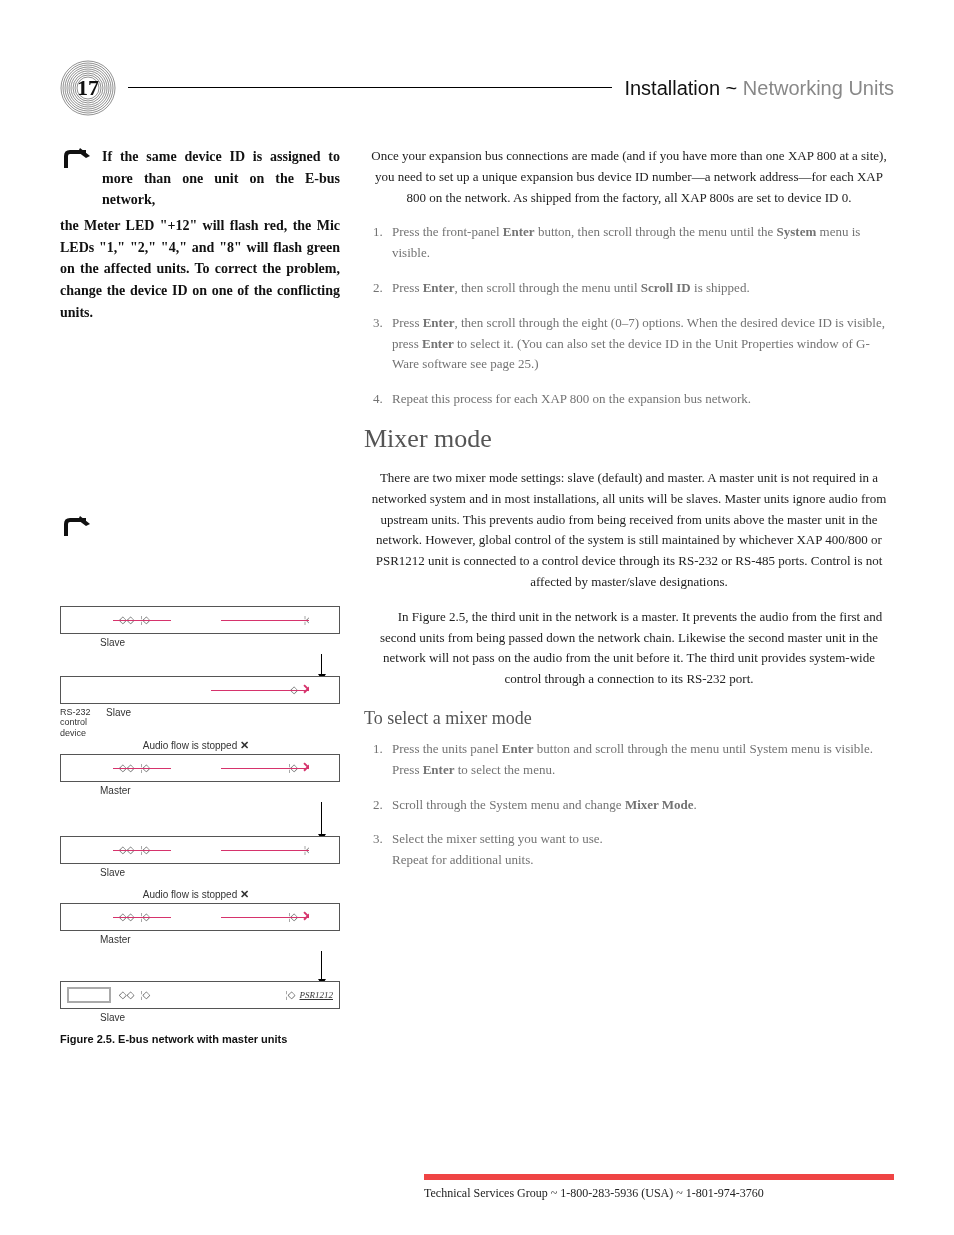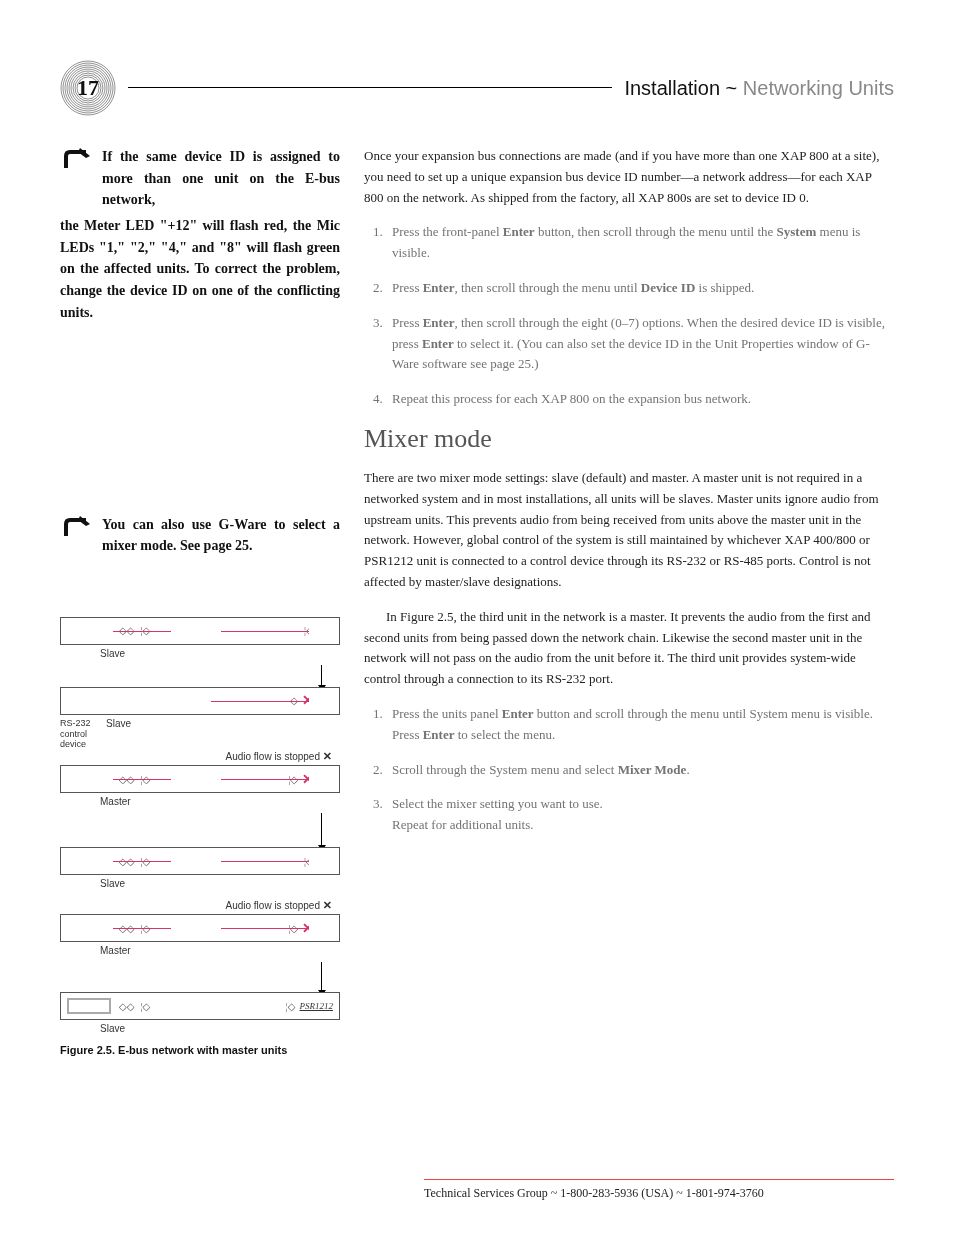--- a/index.html
+++ b/index.html
@@ -96,20 +96,21 @@
     font-size: 18px;
     color:#555;
     margin: 18px 0 10px 0;
   }
   p.body {
     font-family: Georgia, serif;
     font-size: 13px;
     line-height:1.6;
     color:#222;
     margin:0 0 14px 0;
+    text-align:center;
   }
   p.body .indent { display:inline-block; width:22px; }
   ol.steps {
     list-style: decimal;
     padding-left: 22px;
     margin:0 0 10px 0;
   }
   ol.steps li {
     font-family: Georgia, serif;
     font-size:13px;
@@ -153,37 +154,37 @@
   .sidenote {
     font-family: Arial, sans-serif;
     font-size:9px;
     line-height:1.2;
     color:#333;
   }
   .flow-note {
     font-family: Arial, sans-serif;
     font-size:10px;
     color:#333;
-    text-align:right;
+    text-align:center;
     margin:0 8px 2px 0;
   }
   .flow-note .x { font-weight:bold; font-size:11px; }
   .fig-caption {
     font-family: Arial, sans-serif;
     font-size:11px;
     font-weight:bold;
     color:#111;
     margin-top:8px;
   }
   .footer {
     position:absolute;
     bottom:34px;
     right:60px;
     width:470px;
-    border-top:1px solid #ef4444;
+    border-top:6px solid #ef4444;
     padding-top:6px;
     font-family: Georgia, serif;
     font-size:12px;
     color:#222;
     text-align:left;
   }
   .glyphs {
     display:flex; gap:6px; margin-left:8px; align-items:center;
   }
   .glyph { font-size:10px; color:#555; }
@@ -240,21 +241,20 @@
       </div>
 
       <div style="height:170px;"></div>
 
       <div class="note-block">
         <div class="note-icon">
           <svg viewBox="0 0 32 28" width="32" height="28">
               <path d="M4 22 L4 10 Q4 4 10 4 L26 4 L26 8 L10 8 Q8 8 8 10 L8 22 Z M20 2 L30 10 L26 12 L18 6 Z" fill="#111"></path>
             </svg>
         </div>
-        <div class="note-text"><span class="b">You can also use G-Ware to select a mixer mode. See page 25.</span></div>
       </div>
 
       <div style="height:30px;"></div>
 
       <div class="figure-box">
 
         <div class="unit">
           <div class="xline"></div>
           <div class="cover" style="left:0;width:52px;"></div>
             <div class="cover" style="left:110px;width:50px;"></div>
@@ -373,31 +373,32 @@
 
         <div class="fig-caption">Figure 2.5. E-bus network with master units</div>
       </div>
 
     </div>
 
     <div class="col-right">
       <p class="body">Once your expansion bus connections are made (and if you have more than one XAP 800 at a site), you need to set up a unique expansion bus device ID number—a network address—for each XAP 800 on the network. As shipped from the factory, all XAP 800s are set to device ID 0.</p>
       <ol class="steps">
         <li><span>Press the front-panel </span><span class="b">Enter</span><span> button, then scroll through the menu until the </span><span class="b">System</span><span> menu is visible.</span></li>
-        <li><span>Press </span><span class="b">Enter</span><span>, then scroll through the menu until </span><span class="b">Device ID</span><span> is shipped.</span></li>
+        <li><span>Press </span><span class="b">Enter</span><span>, then scroll through the menu until </span><span class="b">Scroll ID</span><span> is shipped.</span></li>
         <li><span>Press </span><span class="b">Enter</span><span>, then scroll through the eight (0–7) options. When the desired device ID is visible, press </span><span class="b">Enter</span><span> to select it. (You can also set the device ID in the Unit Properties window of G-Ware software see page 25.)</span></li>
         <li><span>Repeat this process for each XAP 800 on the expansion bus network.</span></li>
       </ol>
 
       <h2 class="section">Mixer mode</h2>
       <p class="body">There are two mixer mode settings: slave (default) and master. A master unit is not required in a networked system and in most installations, all units will be slaves. Master units ignore audio from upstream units. This prevents audio from being received from units above the master unit in the network. However, global control of the system is still maintained by whichever XAP 400/800 or PSR1212 unit is connected to a control device through its RS-232 or RS-485 ports. Control is not affected by master/slave designations.</p>
       <p class="body"><span class="indent"></span><span>In Figure 2.5, the third unit in the network is a master. It prevents the audio from the first and second units from being passed down the network chain. Likewise the second master unit in the network will not pass on the audio from the unit before it. The third unit provides system-wide control through a connection to its RS-232 port.</span></p>
+      <h3 class="sub">To select a mixer mode</h3>
       <ol class="steps">
         <li><span>Press the units panel </span><span class="b">Enter</span><span> button and scroll through the menu until System menu is visible. Press </span><span class="b">Enter</span><span> to select the menu.</span></li>
-        <li><span>Scroll through the System menu and select </span><span class="b">Mixer Mode</span><span>.</span></li>
+        <li><span>Scroll through the System menu and change </span><span class="b">Mixer Mode</span><span>.</span></li>
         <li><span>Select the mixer setting you want to use.</span><br><span>Repeat for additional units.</span></li>
       </ol>
     </div>
   </div>
 
   <div class="footer">Technical Services Group ~ 1-800-283-5936 (USA) ~ 1-801-974-3760</div>
 
 </div>
 
 </body></html>

